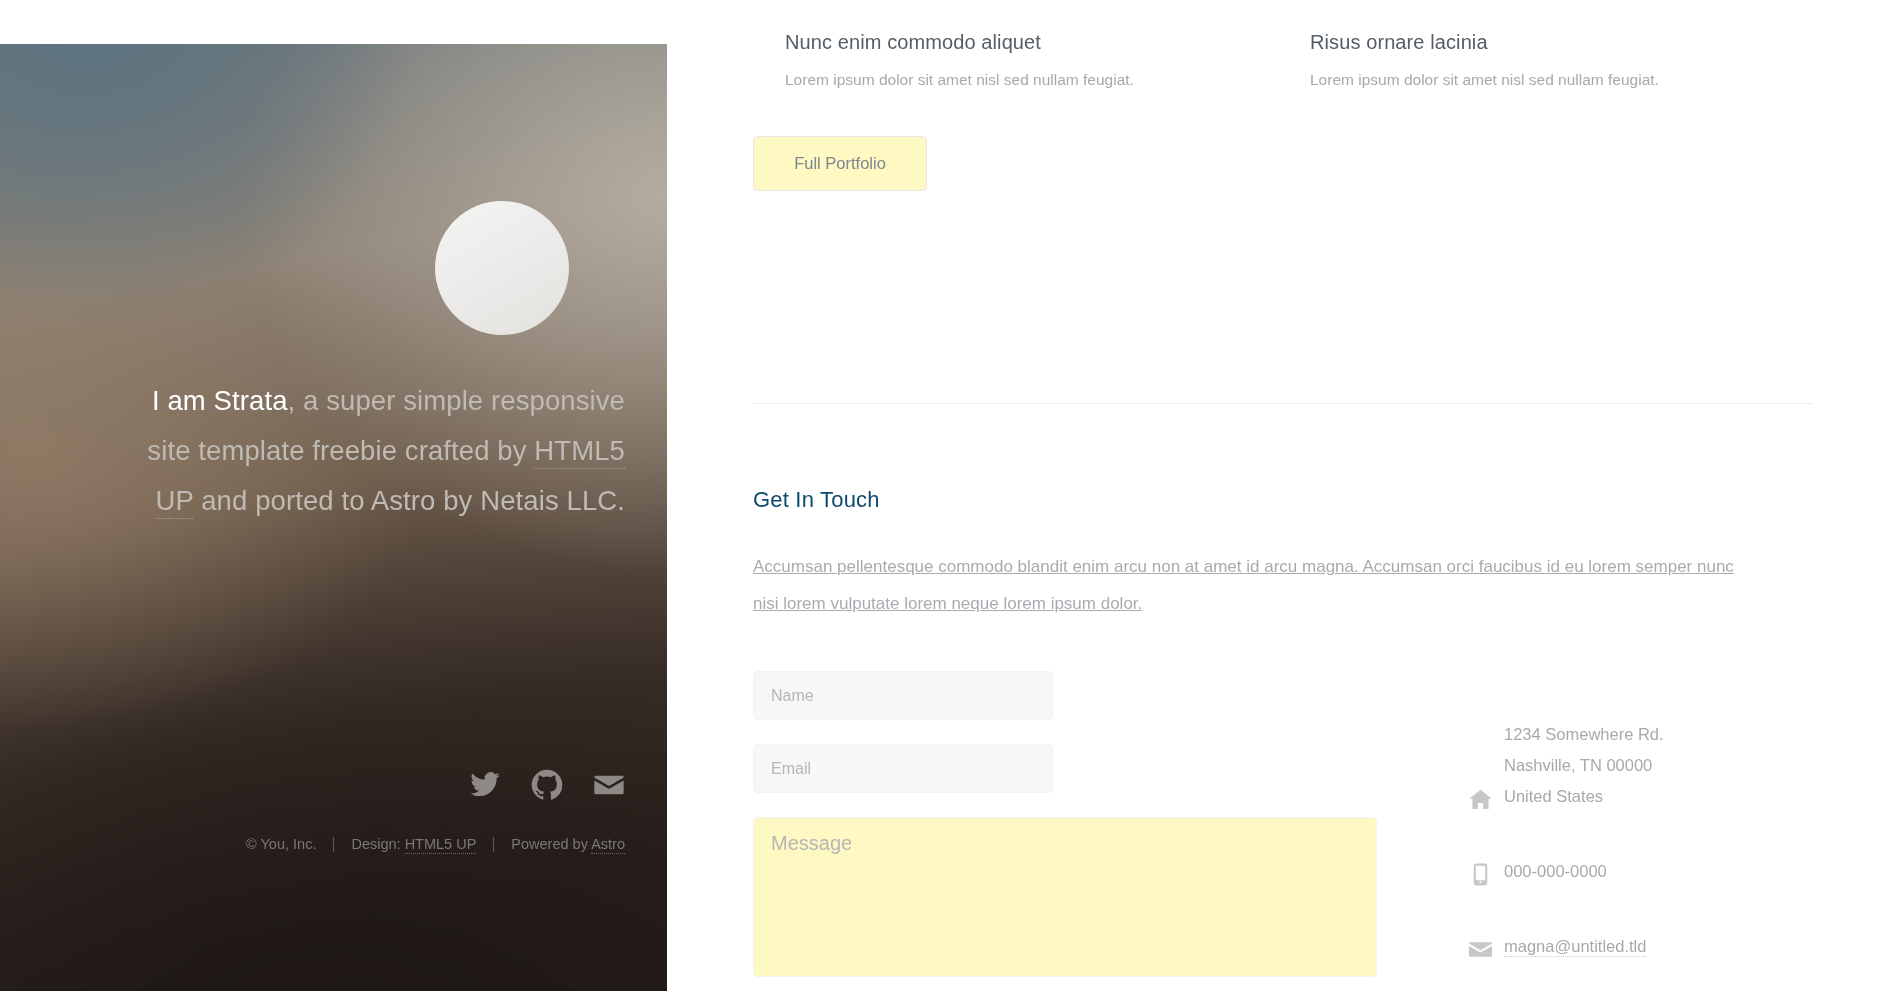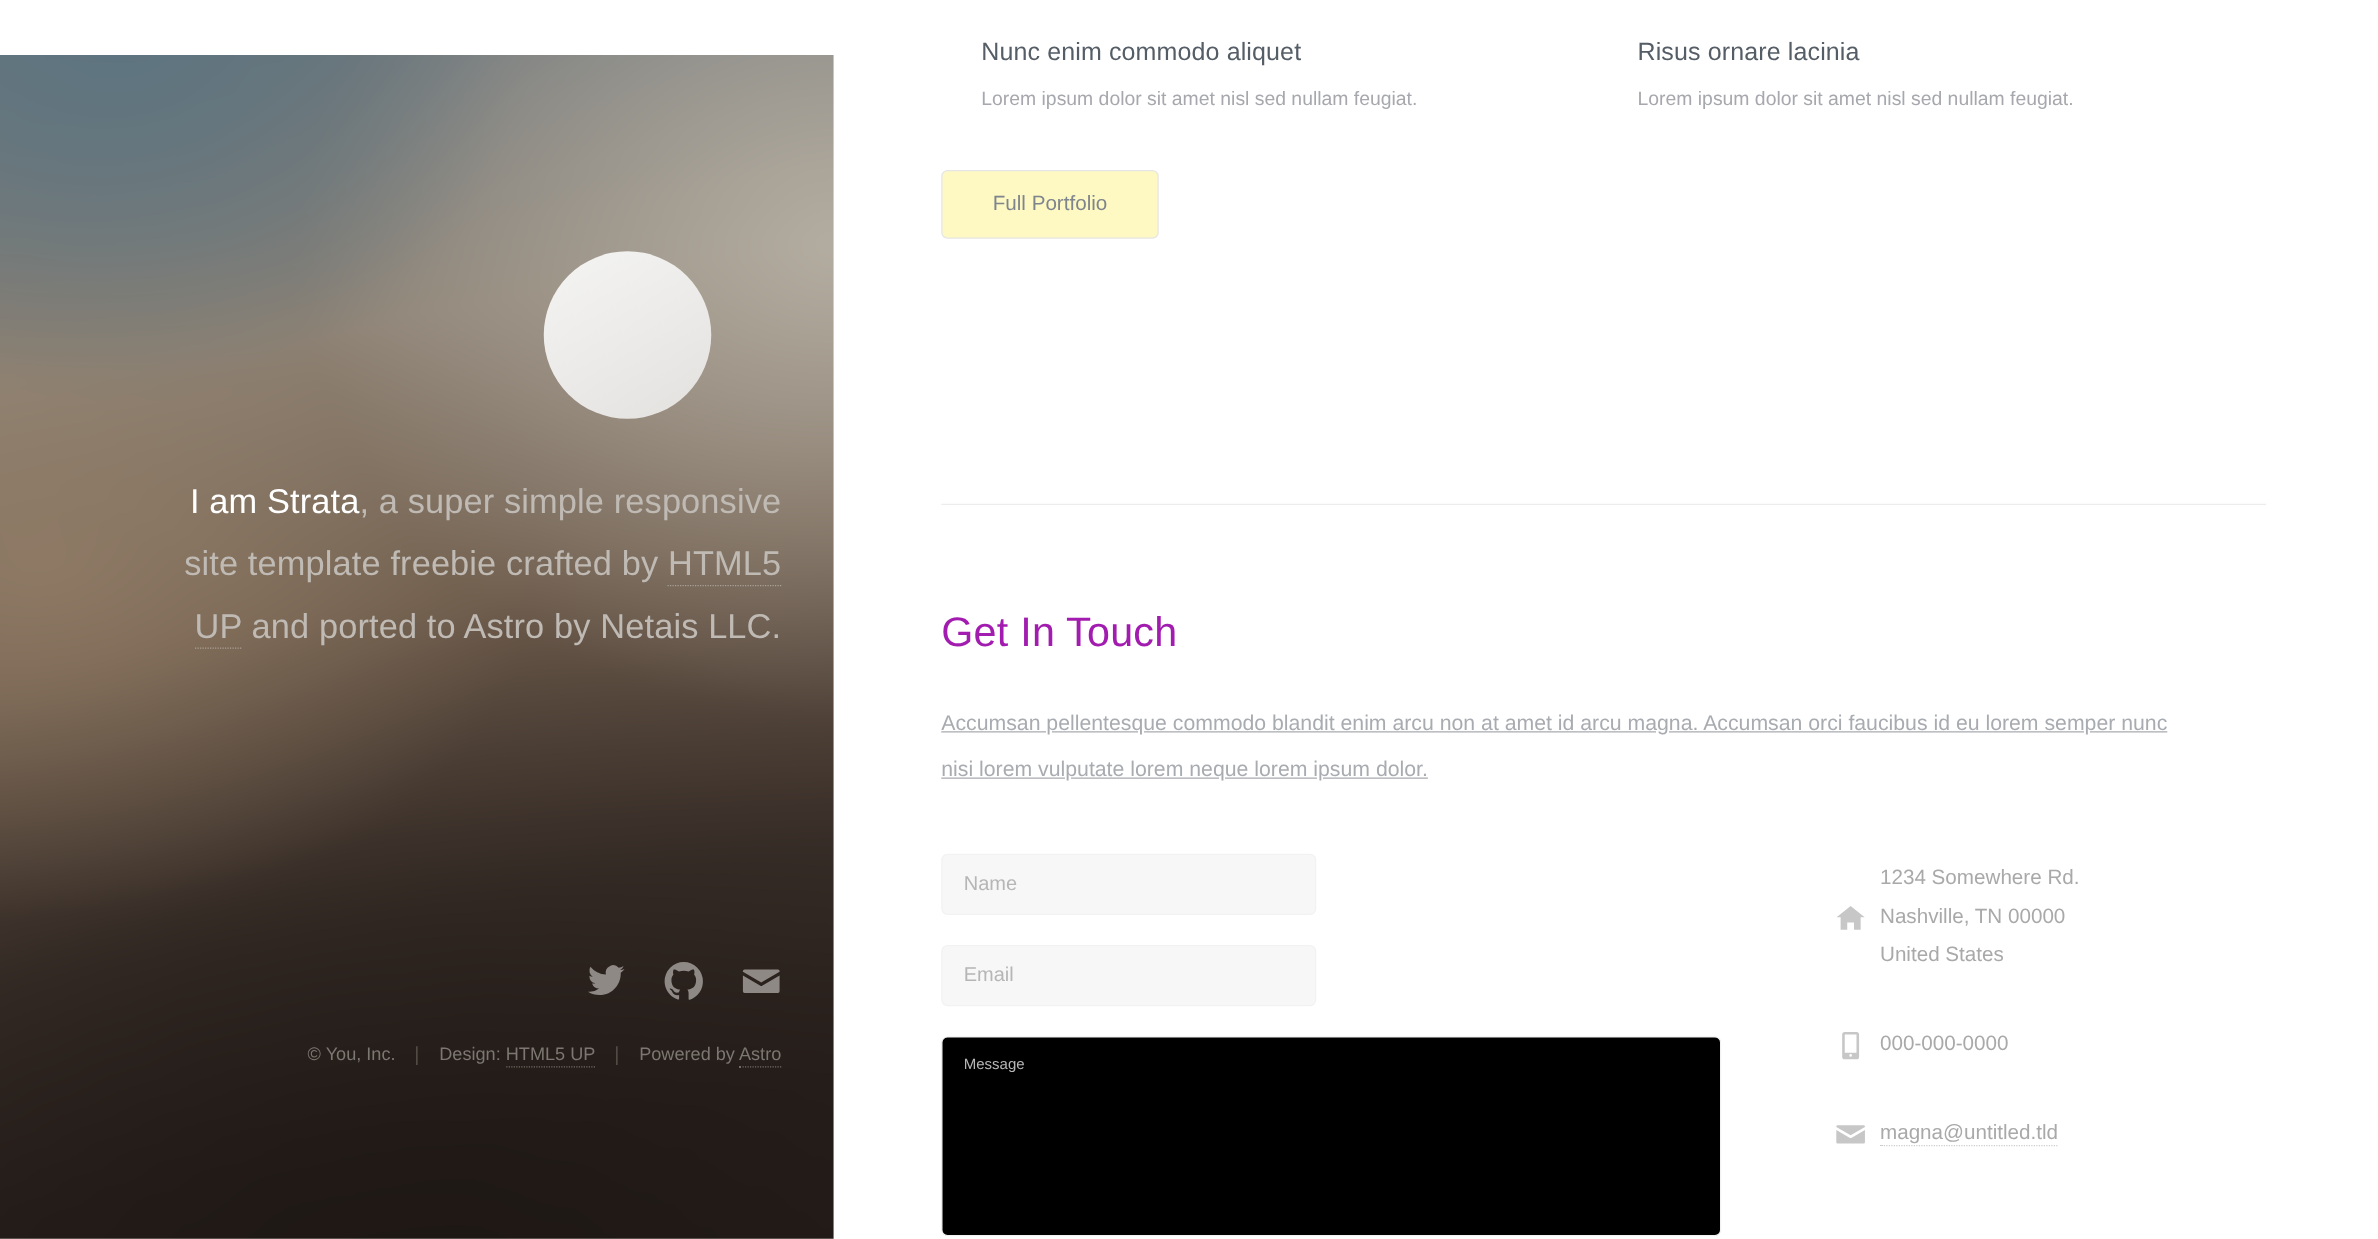--- a/index.html
+++ b/index.html
@@ -106,21 +106,21 @@
     font-family: "Liberation Sans", sans-serif;
   }
 
   .divider {
     position: absolute; left: 86px; top: 403px;
     width: 1060px; height: 1px; background: #ededed;
   }
 
   .contact { position: absolute; left: 86px; top: 487px; width: 1060px; }
   .contact h2 {
-    font-size: 33px; color: #a21caf; font-weight: 300; letter-spacing: 0.2px;
+    font-size: 22px; color: #0c4a6e; font-weight: 300; letter-spacing: 0.2px;
   }
   .contact .lead {
     margin-top: 35px;
     font-size: 17px; line-height: 37px; color: #a8abb0; font-weight: 300;
     width: 1005px;
     text-decoration: underline;
   }
 
   .form-wrap { display: flex; margin-top: 49px; gap: 0; }
   .form-left { width: 648px; }
@@ -130,30 +130,30 @@
     background: #f7f7f7; border: 1px solid #f2f2f2; border-radius: 5px;
     padding: 0 17px;
     font-size: 16px; color: #8a8a8a; font-weight: 300;
     font-family: "Liberation Sans", sans-serif;
     outline: none;
   }
   .field::placeholder { color: #b6b6b6; }
   .ta {
     margin-top: 24px;
     width: 624px; height: 160px;
-    background: #000000; border: 1px solid #f2f2f2; border-radius: 5px;
+    background: #fef9c3; border: 1px solid #f2f2f2; border-radius: 5px;
     padding: 14px 17px;
-    font-size: 12px; color: #8a8a8a; font-weight: 300;
+    font-size: 20px; color: #8a8a8a; font-weight: 300;
     font-family: "Liberation Sans", sans-serif;
     resize: none; outline: none;
   }
   .ta::placeholder { color: #b6b6b6; }
 
   .form-right { width: 360px; padding-left: 67px; padding-top: 4px; }
-  .ci { display: flex; align-items: center; margin-bottom: 40px; }
+  .ci { display: flex; align-items: flex-end; margin-bottom: 40px; margin-top: 44px; }
   .ci .ci-icon { width: 36px; flex: 0 0 36px; padding-top: 1px; }
   .ci .ci-icon svg { width: 25px; height: 25px; fill: #c7c7c7; display:block; }
   .ci .ci-body { font-size: 16.5px; line-height: 31px; color: #a9a9a9; font-weight: 300; }
   .ci .ci-body a {
     color: #a9a9a9; text-decoration: none;
     border-bottom: 1px dotted #cdcdcd; padding-bottom: 1px;
   }
 </style>
 </head>
 <body>

